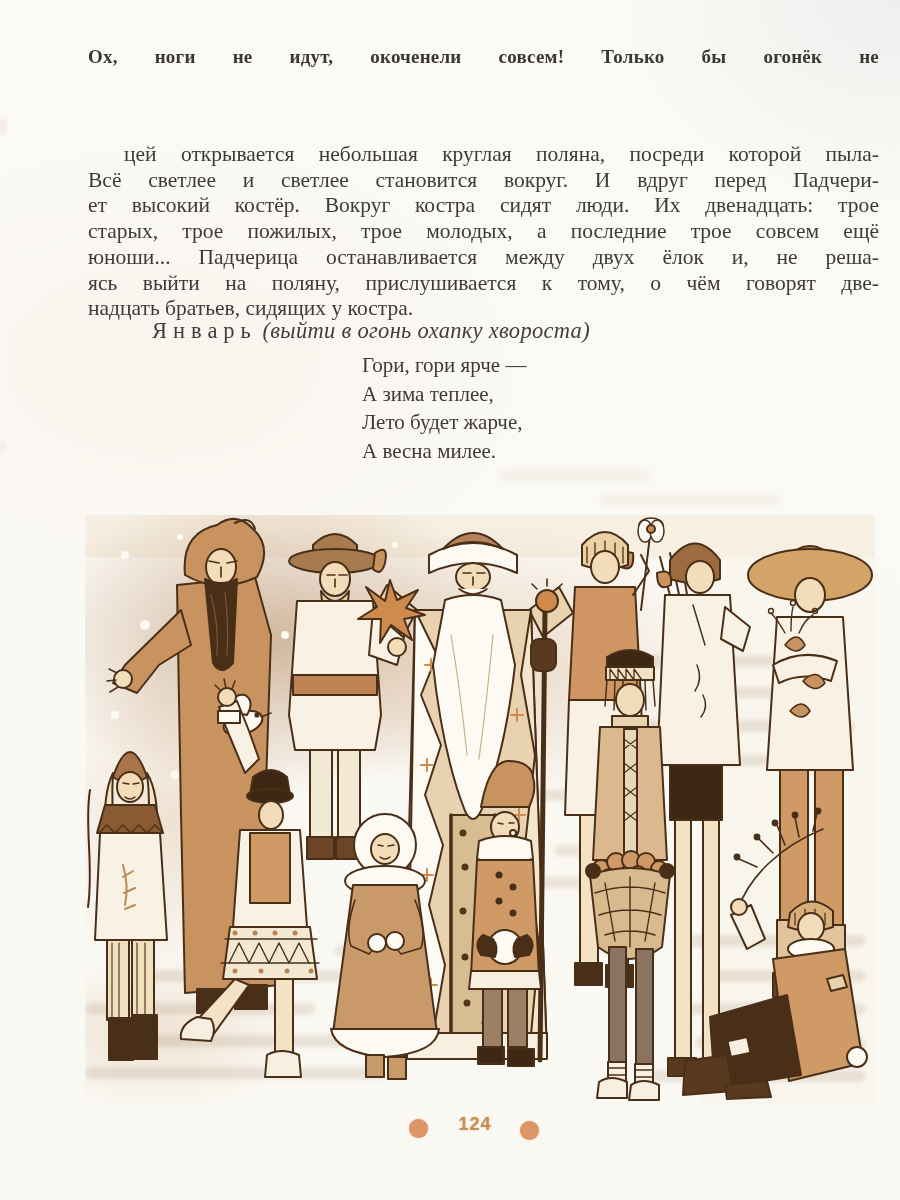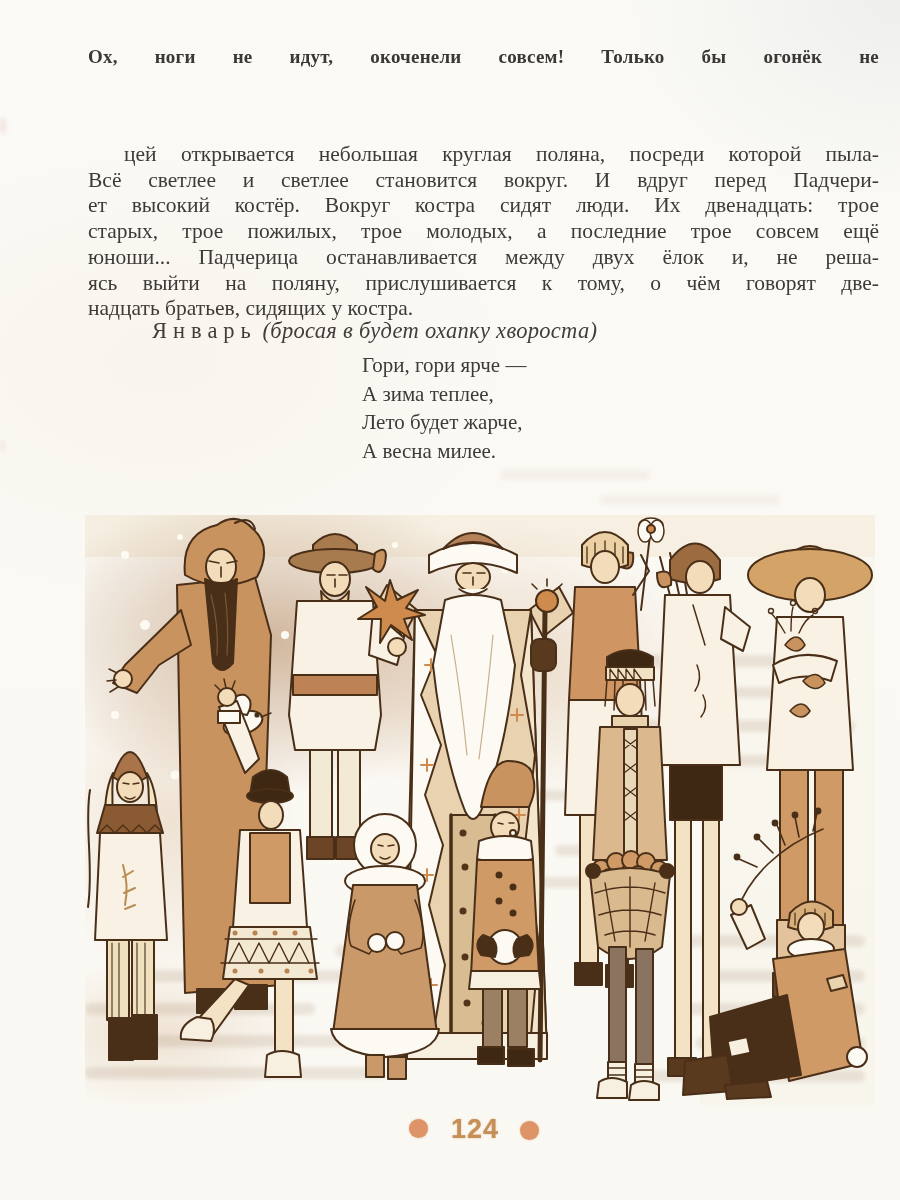--- a/index.html
+++ b/index.html
@@ -18,21 +18,21 @@
   #para-bold{top:40px;font-size:19px;line-height:33.4px;font-weight:700;letter-spacing:.2px;color:#3a3734;}
   #para-narr{top:142px;font-size:21.5px;line-height:25.7px;font-weight:400;}
   #para-narr .jl:first-child{text-indent:36px;}
   #stage-line{position:absolute;left:128px;top:318px;font-size:22.5px;color:#413d3a;}
   #stage-speaker{letter-spacing:6px;font-weight:400;margin-left:24px;}
   #stage-direction{font-style:italic;letter-spacing:.3px;}
   #poem{position:absolute;left:362px;top:351px;font-size:21px;line-height:28.6px;color:#3d3a38;}
   #illu{position:absolute;left:85px;top:515px;width:790px;height:590px;}
   .pgdot{position:absolute;width:19px;height:19px;border-radius:50%;background:#dd9466;box-shadow:0 0 2px rgba(221,148,102,.6);}
   #pgnum{position:absolute;left:437px;top:1114px;width:76px;text-align:center;
-    font-family:"Liberation Sans","DejaVu Sans",sans-serif;font-weight:700;font-size:27px;
+    font-family:"Liberation Sans","DejaVu Sans",sans-serif;font-weight:700;font-size:18px;
     color:#c68f58;letter-spacing:1px;text-shadow:0 0 1.5px rgba(198,143,88,.75);}
   .smudge{position:absolute;filter:blur(2px);border-radius:4px;}
   .ghost{position:absolute;filter:blur(2.5px);border-radius:6px;background:#9a7350;opacity:.10;}
 </style>
 </head>
 <body>
 
 <div class="textcol" id="para-bold">
     <div class="jl">Ох, ноги не идут, окоченели совсем! Только бы огонёк не</div>
   </div>
@@ -42,21 +42,21 @@
     <div class="jl">Всё светлее и светлее становится вокруг. И вдруг перед Падчери-</div>
     <div class="jl">ет высокий костёр. Вокруг костра сидят люди. Их двенадцать: трое</div>
     <div class="jl">старых, трое пожилых, трое молодых, а последние трое совсем ещё</div>
     <div class="jl">юноши... Падчерица останавливается между двух ёлок и, не реша-</div>
     <div class="jl">ясь выйти на поляну, прислушивается к тому, о чём говорят две-</div>
     <div class="jl last">надцать братьев, сидящих у костра.</div>
   </div>
 
 <div id="stage-line">
   <span id="stage-speaker">Январь</span>
-  <span id="stage-direction">(бросая в будет охапку хвороста)</span>
+  <span id="stage-direction">(выйти в огонь охапку хвороста)</span>
 </div>
 
 <div id="poem">
     <div class="pl">Гори, гори ярче —</div>
     <div class="pl">А зима теплее,</div>
     <div class="pl">Лето будет жарче,</div>
     <div class="pl">А весна милее.</div>
   </div>
 
 <div class="ghost" style="left:500px;top:470px;width:150px;height:10px;opacity:.07;"></div>

